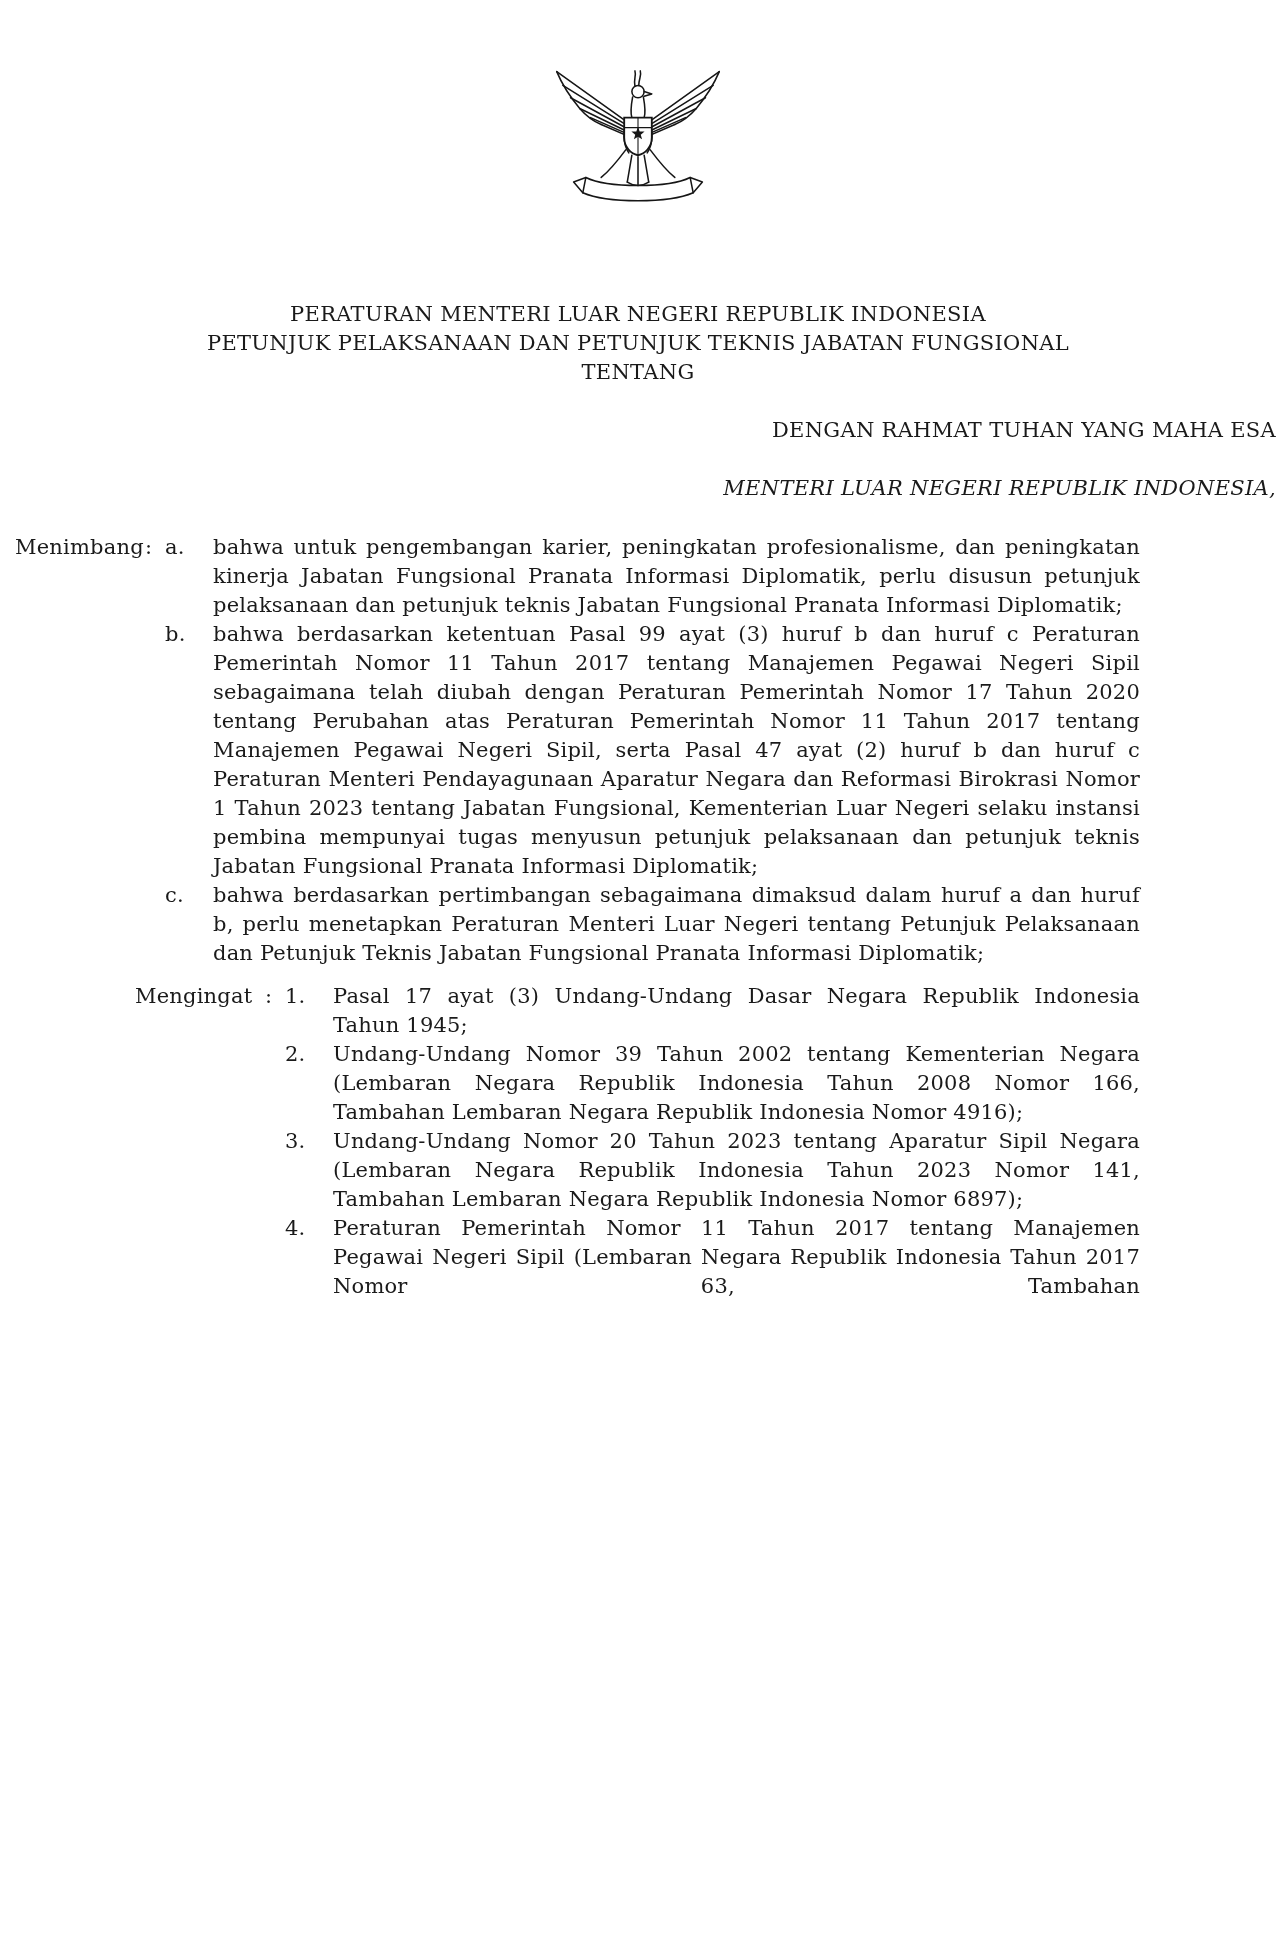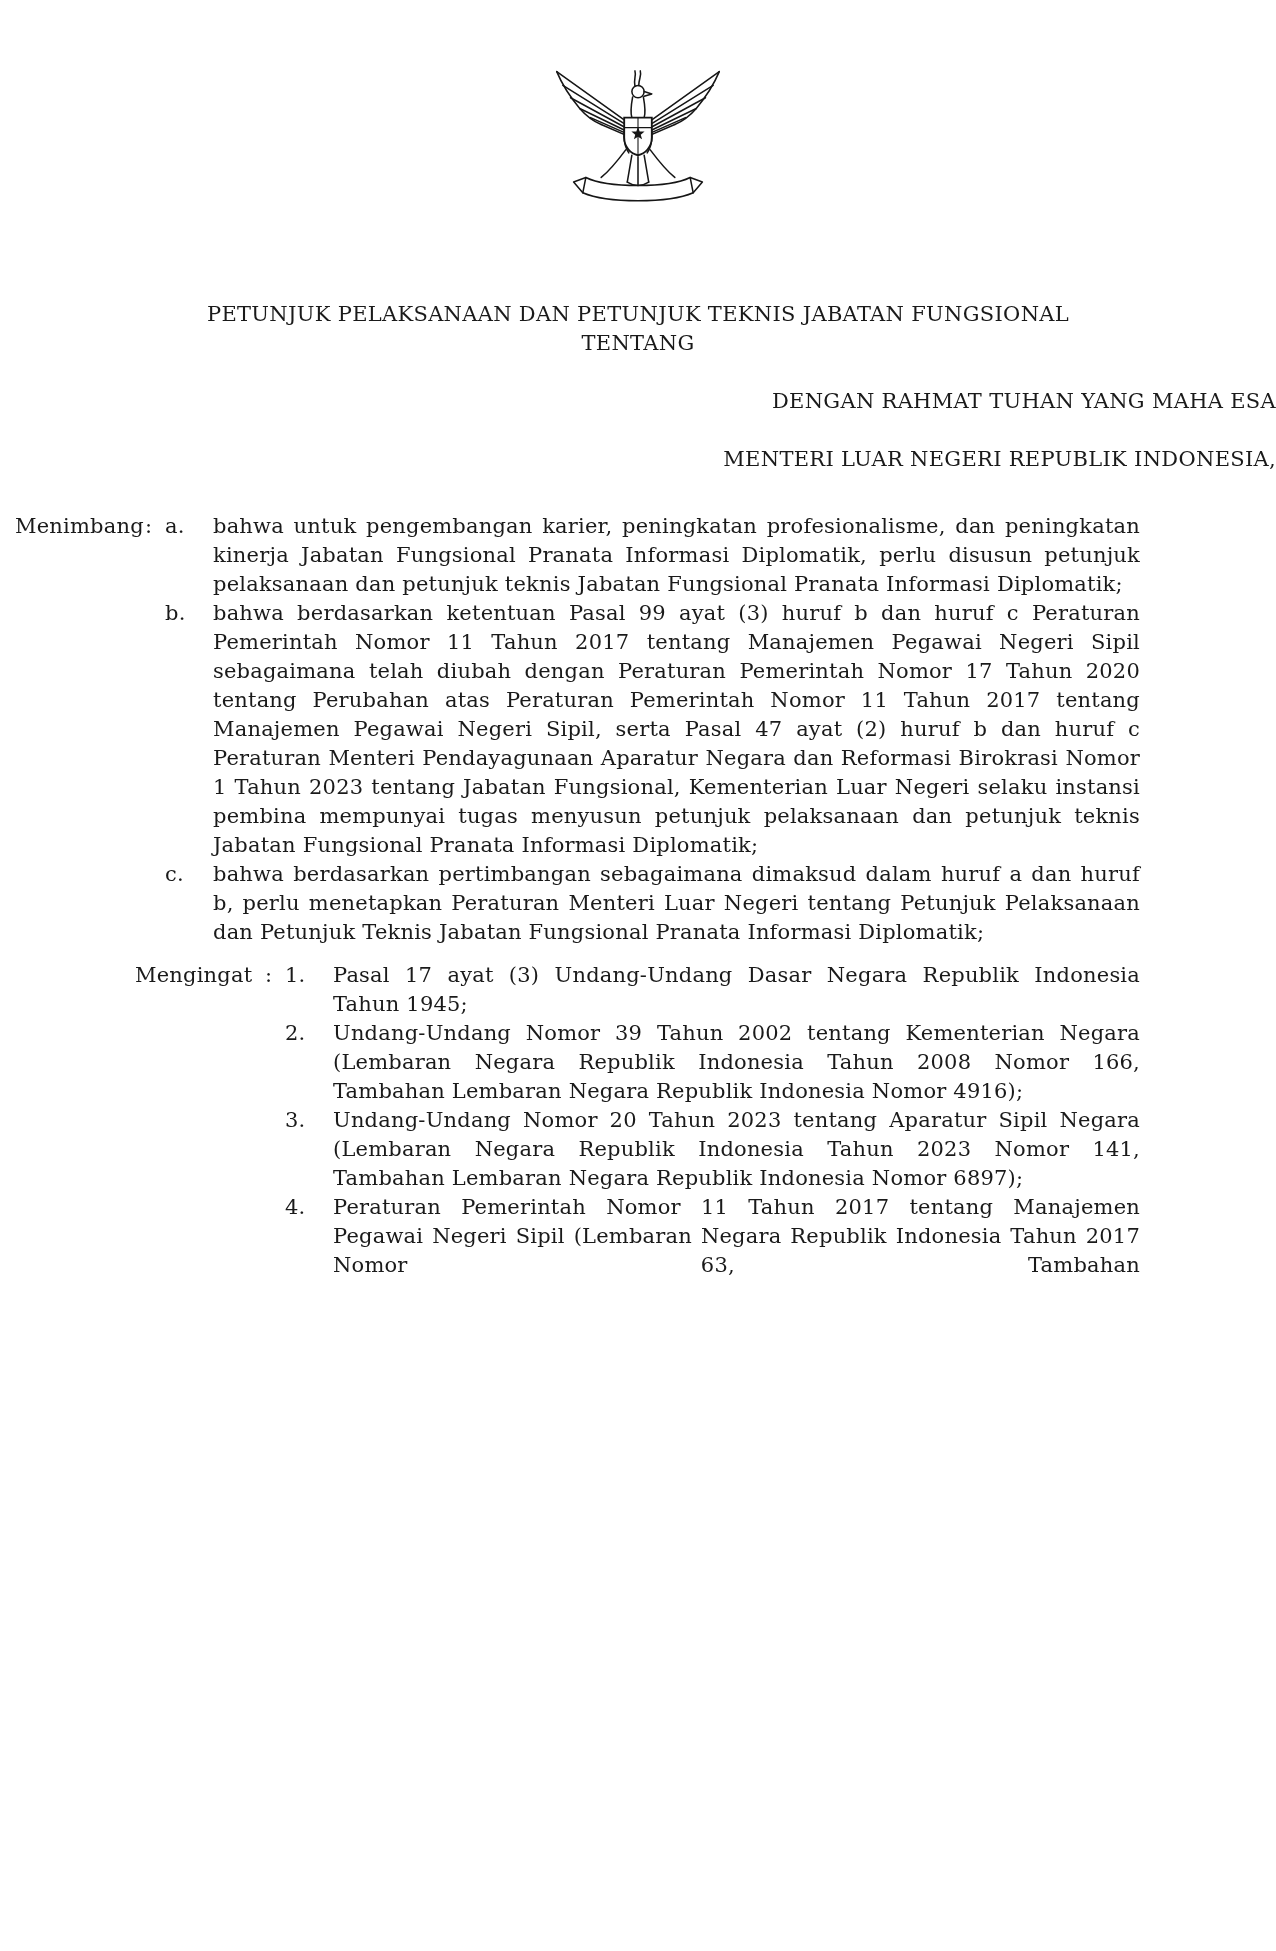--- a/index.html
+++ b/index.html
@@ -29,30 +29,30 @@
     line-height: 29px;
     letter-spacing: 0.3px;
   }
   .center-line {
     text-align: right;
     font-size: 21px;
     line-height: 29px;
     letter-spacing: 0.3px;
   }
   .invocation { margin-top: 29px; }
-  .authority  { margin-top: 29px; }
+  .authority  { margin-top: 29px; font-style: italic; }
   .section {
     display: grid;
     grid-template-columns: 130px 20px 1fr;
     padding: 0 136px 0 135px;
     font-size: 21px;
     line-height: 29px;
     letter-spacing: 0.2px;
   }
-  .section-menimbang { margin-top: 38px; padding-left: 15px; }
+  .section-menimbang { margin-top: 30px; padding-left: 15px; }
   .section-mengingat { margin-top: 14px; }
   .sec-label { text-align: left; }
   .sec-colon { text-align: left; }
   .sec-items { }
   .clause {
     display: grid;
     grid-template-columns: 48px 1fr;
   }
   .clause .marker { text-align: left; }
   .clause .text {
@@ -113,20 +113,21 @@
 
       <g>
         <path d="M102 88 L138 88 L138 114 C 138 127, 129 135, 120 137 C 111 135, 102 127, 102 114 Z" fill="#ffffff" stroke="#161616" stroke-width="2.4"></path>
         <path d="M102 101 L138 101 M120 88 L120 137" stroke="#161616" stroke-width="1.4" fill="none"></path>
         <polygon points="120,100 122.2,105.9 128.6,106.2 123.6,110.2 125.3,116.3 120,112.8 114.7,116.3 116.4,110.2 111.4,106.2 117.8,105.9" fill="#161616"></polygon>
       </g>
     </svg>
   </div>
 
   <div class="title-block">
+    <div>PERATURAN MENTERI LUAR NEGERI REPUBLIK INDONESIA</div>
     <div>PETUNJUK PELAKSANAAN DAN PETUNJUK TEKNIS JABATAN FUNGSIONAL</div>
     <div>TENTANG</div>
   </div>
 
   <div class="center-line invocation">DENGAN RAHMAT TUHAN YANG MAHA ESA</div>
   <div class="center-line authority">MENTERI LUAR NEGERI REPUBLIK INDONESIA,</div>
 
   <div class="section section-menimbang">
     <div class="sec-label">Menimbang</div>
     <div class="sec-colon">:</div>

